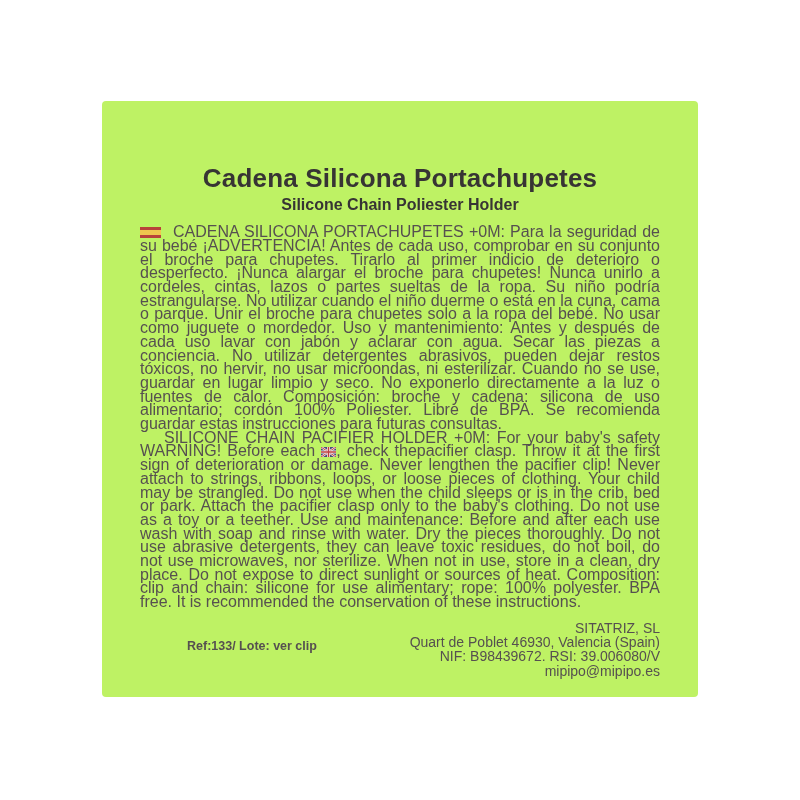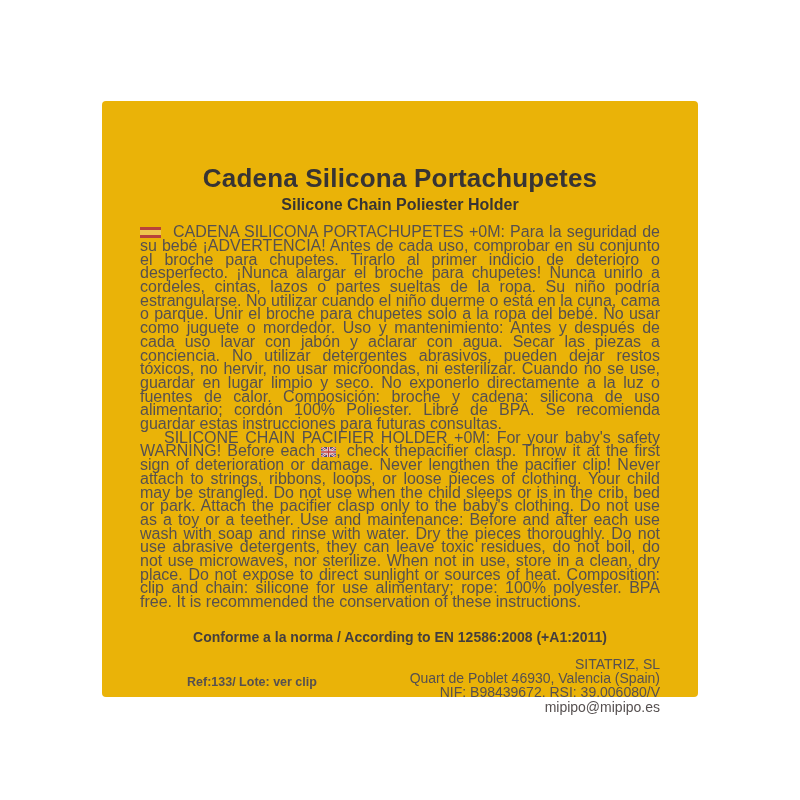--- a/index.html
+++ b/index.html
@@ -8,21 +8,21 @@
     background: #ffffff;
     font-family: "Liberation Sans", sans-serif;
     overflow: hidden;
   }
   .stage { position: relative; width: 800px; height: 800px; background: #ffffff; }
 
   .label-card {
     position: absolute;
     left: 102px; top: 101px;
     width: 596px; height: 596px;
-    background: #eab308;
+    background: #bef264;
     border-radius: 4px;
     padding: 0 38px;
   }
 
   .title {
     margin-top: 62px;
     text-align: center;
     font-size: 26px;
     font-weight: bold;
     color: #373434;
@@ -113,21 +113,20 @@
               <rect width="60" height="40" fill="#4a4a78"></rect>
               <path d="M0,0 L60,40 M60,0 L0,40" stroke="#f5f0f0" stroke-width="9"></path>
               <path d="M0,0 L60,40 M60,0 L0,40" stroke="#bf4040" stroke-width="4"></path>
               <rect x="24" width="12" height="40" fill="#f5f0f0"></rect>
               <rect y="14" width="60" height="12" fill="#f5f0f0"></rect>
               <rect x="27" width="6" height="40" fill="#bf4040"></rect>
               <rect y="17" width="60" height="6" fill="#bf4040"></rect>
             </svg></span><span>, check thepacifier clasp. Throw it at the first sign of deterioration or damage. Never lengthen the pacifier clip! Never attach to strings, ribbons, loops, or loose pieces of clothing. Your child may be strangled. Do not use when the child sleeps or is in the crib, bed or park. Attach the pacifier clasp only to the baby's clothing. Do not use as a toy or a teether. Use and maintenance: Before and after each use wash with soap and rinse with water. Dry the pieces thoroughly. Do not use abrasive detergents, they can leave toxic residues, do not boil, do not use microwaves, nor sterilize. When not in use, store in a clean, dry place. Do not expose to direct sunlight or sources of heat. Composition: clip and chain: silicone for use alimentary; rope: 100% polyester. BPA free. It is recommended the conservation of these instructions.</span></p>
     </div>
 
-    <div class="compliance">Conforme a la norma / According to EN 12586:2008 (+A1:2011)</div>
 
     <div class="footer">
       <div class="footer-left">
         <div class="ref-line">Ref:133/ Lote: ver clip</div>
       </div>
       <div class="footer-right">
         <div>SITATRIZ, SL</div>
         <div>Quart de Poblet 46930, Valencia (Spain)</div>
         <div>NIF: B98439672. RSI: 39.006080/V</div>
         <div>mipipo@mipipo.es</div>

